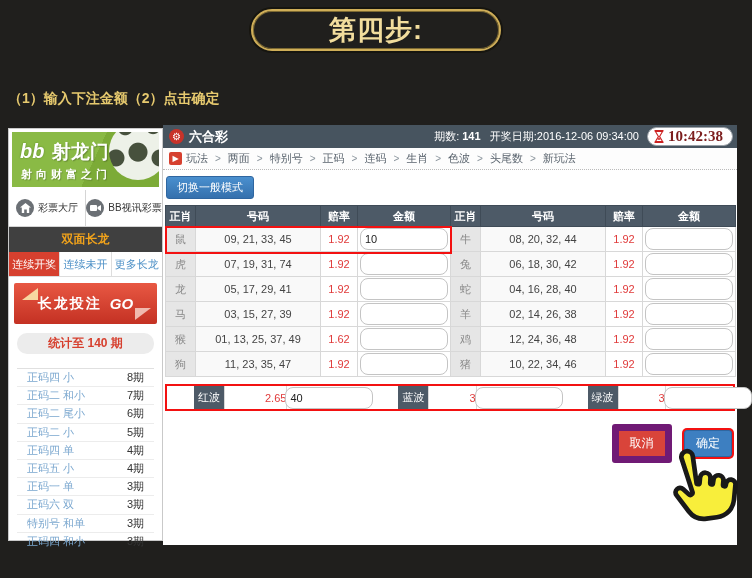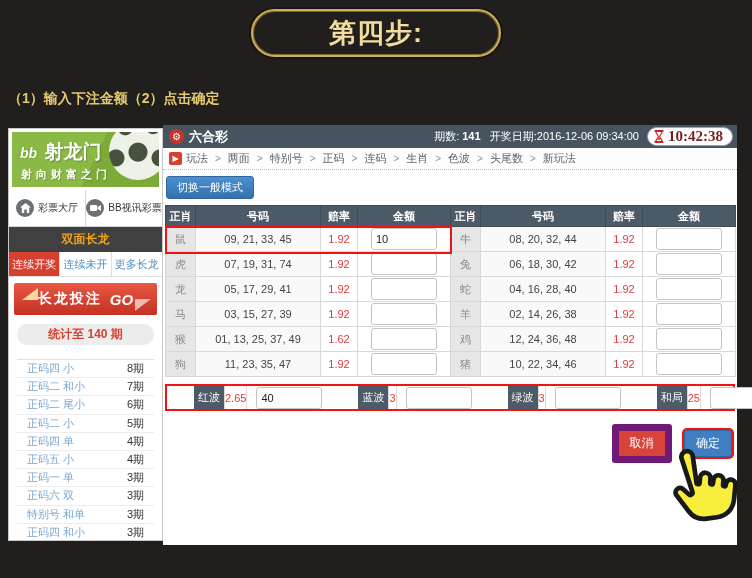--- a/index.html
+++ b/index.html
@@ -1,61 +1,61 @@
 <!DOCTYPE html>
 <html><head>
 <meta charset="utf-8">
 <style>
   html,body{margin:0;padding:0;background:#1e1d1b;}
   *{box-sizing:border-box;font-family:"Liberation Sans",sans-serif;}
   .page{position:relative;width:752px;height:578px;background:#201f1d;overflow:hidden;}
 
   
   .step-pill{position:absolute;left:50%;top:9px;transform:translateX(-50%);
-    min-width:250px;height:48px;border:2px solid #cfae58;border-radius:24px;
+    min-width:250px;height:42px;border:2px solid #cfae58;border-radius:24px;
     box-shadow:0 0 0 2px #16150f, inset 0 0 0 1px #7d6a33;
     display:flex;align-items:center;justify-content:center;}
   .step-pill span{color:#f2dd9d;font-size:27px;font-weight:bold;letter-spacing:1px;}
   .instruction{position:absolute;left:8px;top:90px;color:#e6c96e;font-size:14px;font-weight:bold;}
 
   
   .sidebar{position:absolute;left:8px;top:128px;width:155px;height:413px;background:#fff;
     border:1px solid #c9c9c9;}
   .logo{position:relative;margin:3px;height:55px;overflow:hidden;
     background:linear-gradient(115deg,#8aba45 55%,#7cab37 55%);}
   .ball{position:absolute;right:-8px;top:-10px;width:58px;height:58px;border-radius:50%;
     background:
       radial-gradient(circle at 50% 52%,#47513d 9px,transparent 10px),
       radial-gradient(circle at 12% 62%,#47513d 8px,transparent 9px),
       radial-gradient(circle at 88% 62%,#47513d 8px,transparent 9px),
       radial-gradient(circle at 28% 10%,#47513d 7px,transparent 8px),
       radial-gradient(circle at 76% 8%,#47513d 7px,transparent 8px),
       #edf1e8;}
   .logo-line1{position:relative;padding:7px 0 0 8px;color:#fff;font-size:19px;font-weight:bold;
     text-shadow:1px 1px 1px rgba(0,0,0,.25);}
-  .logo-line1 .bb{font-style:italic;font-size:14px;margin-right:2px;color:#fff;
+  .logo-line1 .bb{font-style:italic;font-size:20px;margin-right:2px;color:#fff;
     text-shadow:0 0 2px #5a8426;}
   .logo-line2{position:relative;padding:2px 0 0 9px;color:#fff;font-size:11px;font-weight:bold;
     letter-spacing:4px;text-shadow:1px 1px 1px rgba(0,0,0,.2);font-family:Liberation Mono, monospace;}
   .navbtns{display:flex;border-bottom:1px solid #d5d5d5;}
   .navbtn{flex:1;display:flex;align-items:center;justify-content:center;gap:4px;height:36px;
     font-size:10px;color:#333;background:#fff;cursor:pointer;}
   .navbtn+.navbtn{border-left:1px solid #d5d5d5;}
   .nicon{width:18px;height:18px;border-radius:50%;background:#6b7075;display:flex;
     align-items:center;justify-content:center;flex:0 0 18px;}
   .tabs{display:flex;background:#404040;height:25px;}
   .tab{flex:1;display:flex;align-items:center;justify-content:center;font-size:12px;
     font-weight:bold;color:#fff;cursor:pointer;}
   .tab.active{color:#f0a21b;}
   .subtabs{display:flex;height:25px;border-bottom:1px solid #ddd;}
   .subtab{flex:1;display:flex;align-items:center;justify-content:center;font-size:11px;
     color:#4b8fc6;background:#fff;border-right:1px solid #ddd;cursor:pointer;}
   .subtab:last-child{border-right:none;}
   .subtab.active{background:#d6402f;color:#fff;}
-  .gobanner{position:relative;margin:6px 5px 9px 5px;height:32px;border-radius:2px;
+  .gobanner{position:relative;margin:6px 5px 9px 5px;height:41px;border-radius:2px;
     background:linear-gradient(#e85843,#c43123);display:flex;align-items:center;
     justify-content:center;gap:8px;color:#fff;font-weight:bold;cursor:pointer;}
   .gobanner .lbl{font-size:14px;letter-spacing:2px;}
   .gobanner .go{font-size:15px;font-style:italic;}
   .plane{width:0;height:0;border-style:solid;}
   .plane.l{border-width:0 0 12px 16px;border-color:transparent transparent #f7d8a0 transparent;position:absolute;left:8px;top:5px;}
   .plane.r{border-width:12px 16px 0 0;border-color:#f0b9ae transparent transparent transparent;position:absolute;right:6px;bottom:4px;}
   .stats{margin:7px 8px 6px 8px;height:21px;background:#ececec;border-radius:10px;
     display:flex;align-items:center;justify-content:center;color:#d6402f;font-size:12px;font-weight:bold;}
   .streaks{list-style:none;margin:0;padding:8px;}
@@ -90,32 +90,32 @@
   .table-wrap{position:relative;margin-left:2px;width:570px;}
   table.bet{border-collapse:collapse;width:570px;table-layout:fixed;}
   table.bet th,table.bet td{border:1px solid #d8d8d8;text-align:center;overflow:hidden;}
   table.bet thead th{background:#4d5a67;color:#fff;font-size:11px;font-weight:bold;height:21px;border-color:#3f4b57;}
   table.bet tbody tr{height:25px;}
   td.zod{background:#e6e6e6;color:#8a8a8a;font-size:11px;}
   td.nums{background:#f9f9f9;color:#444;font-size:11px;}
   td.odds{color:#e03a3a;font-size:11px;background:#fff;}
   td.amt-cell{background:#fff;}
   td.gap{border-left:3px solid #e2e2e2;}
-  input.amt{width:66px;height:16px;border:1px solid #c4c4c4;border-radius:3px;font-size:11px;
+  input.amt{width:88px;height:16px;border:1px solid #c4c4c4;border-radius:8px;font-size:11px;
     padding:10px 4px;color:#222;}
   .hl-row{position:absolute;left:0;top:21px;width:287px;height:28px;border:2px solid #f31111;
     pointer-events:none;}
 
   .wave-row{position:relative;display:flex;margin:7px 0 0 2px;width:570px;height:27px;
     border:2px solid #f31111;background:#fff;}
   .wgroup{flex:1;display:flex;align-items:stretch;margin-left:27px;}
   .wlabel{width:30px;background:#4d5a67;color:#fff;font-size:11px;display:flex;align-items:center;
     justify-content:center;flex:0 0 30px;}
   .wodds{flex:1;display:flex;align-items:center;justify-content:center;color:#e03a3a;font-size:11px;
-    border-right:1px solid #d8d8d8;border-left:1px solid #d8d8d8;}
+    border-right:1px solid #d8d8d8;border-left:1px solid #d8d8d8;padding-left:40px;}
   .winput{width:84px;display:flex;align-items:center;justify-content:center;flex:0 0 84px;}
 
   .footer{padding:8px 5px 0 0;text-align:right;}
   .total{font-size:12px;color:#333;}
   .fbtns{margin-top:5px;}
   .cancel{background:#d9443a;border:7px solid #701a75;border-radius:3px;color:#fff;font-size:12px;
     padding:4px 11px;cursor:pointer;}
   .confirm{background:#3d7fc1;border:1px solid #2f66a0;border-radius:3px;color:#fff;font-size:12px;
     padding:4px 11px;margin-left:8px;cursor:pointer;box-shadow:0 0 0 2px #f31111;text-align:center;}
 

